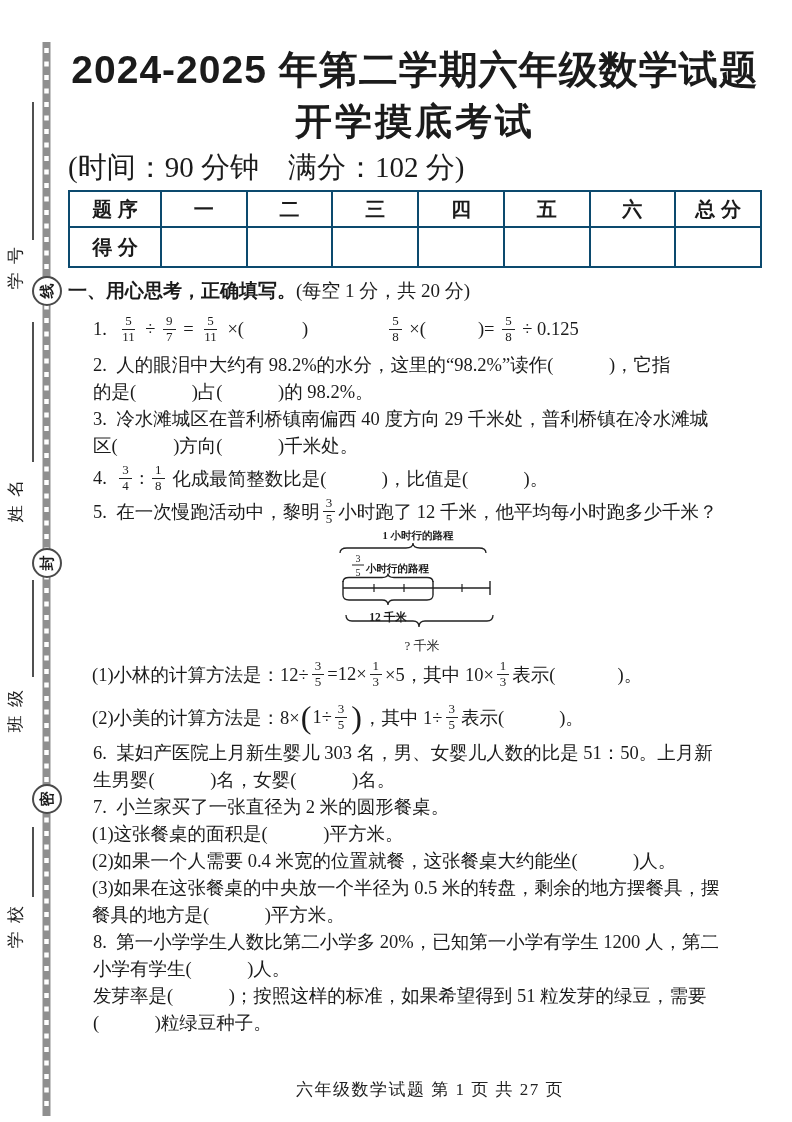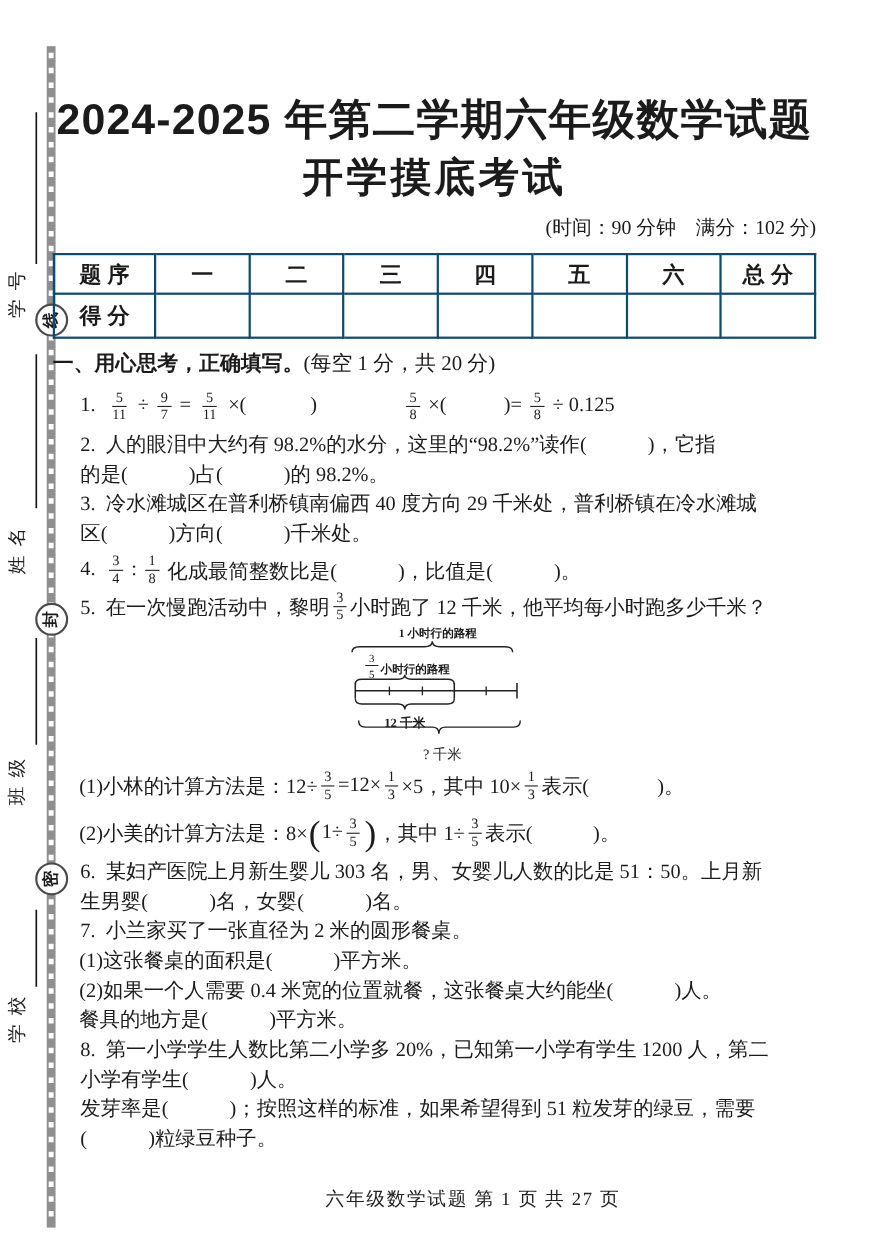--- a/index.html
+++ b/index.html
@@ -3,30 +3,30 @@
 <meta charset="utf-8">
 <style>
   html,body{margin:0;padding:0;}
   body{
     width:792px;height:1122px;position:relative;background:#ffffff;
     font-family:"Liberation Serif","DejaVu Serif",serif;color:#1b1b1b;
     overflow:hidden;
   }
   .page{position:absolute;inset:0;background:#fff;}
   .margin-svg{position:absolute;left:0;top:0;}
-  .content{position:absolute;left:48px;top:44px;width:694px;margin-top:40px;}
+  .content{position:absolute;left:68px;top:44px;width:694px;}
   .title{
     font-family:"Liberation Sans","DejaVu Sans",sans-serif;font-weight:bold;
     font-size:39px;line-height:48px;text-align:center;margin:2px 0 0 0;letter-spacing:1px;
   }
   .subtitle{
     font-family:"Liberation Sans","DejaVu Sans",sans-serif;font-weight:bold;
     font-size:37px;line-height:44px;text-align:center;margin:6px 0 0 0;letter-spacing:3px;
   }
-  .meta{font-size:18px;line-height:26px;text-align:right;margin-top:10px;white-space:pre-wrap;}
+  .meta{font-size:29px;line-height:26px;text-align:left;margin-top:10px;white-space:pre-wrap;}
   table.score{
     border-collapse:collapse;table-layout:fixed;width:100%;margin-top:10px;
     font-family:"Liberation Sans","DejaVu Sans",sans-serif;font-weight:600;
   }
   table.score td{border:2px solid #0c4a6e;text-align:center;font-size:20px;padding:0;}
   table.score tr.r1 td{height:34px;}
   table.score tr.r2 td{height:38px;}
   .sec{margin-top:9px;font-size:19px;line-height:27px;white-space:pre-wrap;}
   .sec .sec-b{font-family:"Liberation Sans","DejaVu Sans",sans-serif;font-weight:bold;font-size:19px;}
   .tline{font-size:18.5px;line-height:27px;padding-left:25px;white-space:pre-wrap;}
@@ -190,20 +190,21 @@
         <span style="display: inline-block; width: 55px;"></span>
         <span>)。</span>
       </div>
 
     <div class="tline">6.  某妇产医院上月新生婴儿 303 名，男、女婴儿人数的比是 51：50。上月新</div>
     <div class="tline">生男婴(            )名，女婴(            )名。</div>
 
     <div class="tline">7.  小兰家买了一张直径为 2 米的圆形餐桌。</div>
     <div class="tline subline">(1)这张餐桌的面积是(            )平方米。</div>
     <div class="tline subline">(2)如果一个人需要 0.4 米宽的位置就餐，这张餐桌大约能坐(            )人。</div>
+    <div class="tline subline">(3)如果在这张餐桌的中央放一个半径为 0.5 米的转盘，剩余的地方摆餐具，摆</div>
     <div class="tline subline">餐具的地方是(            )平方米。</div>
 
     <div class="tline">8.  第一小学学生人数比第二小学多 20%，已知第一小学有学生 1200 人，第二</div>
     <div class="tline">小学有学生(            )人。</div>
 
     <div class="tline">发芽率是(            )；按照这样的标准，如果希望得到 51 粒发芽的绿豆，需要</div>
     <div class="tline">(            )粒绿豆种子。</div>
   </div>
 
   <div class="footer">六年级数学试题 第 1 页 共 27 页</div>

